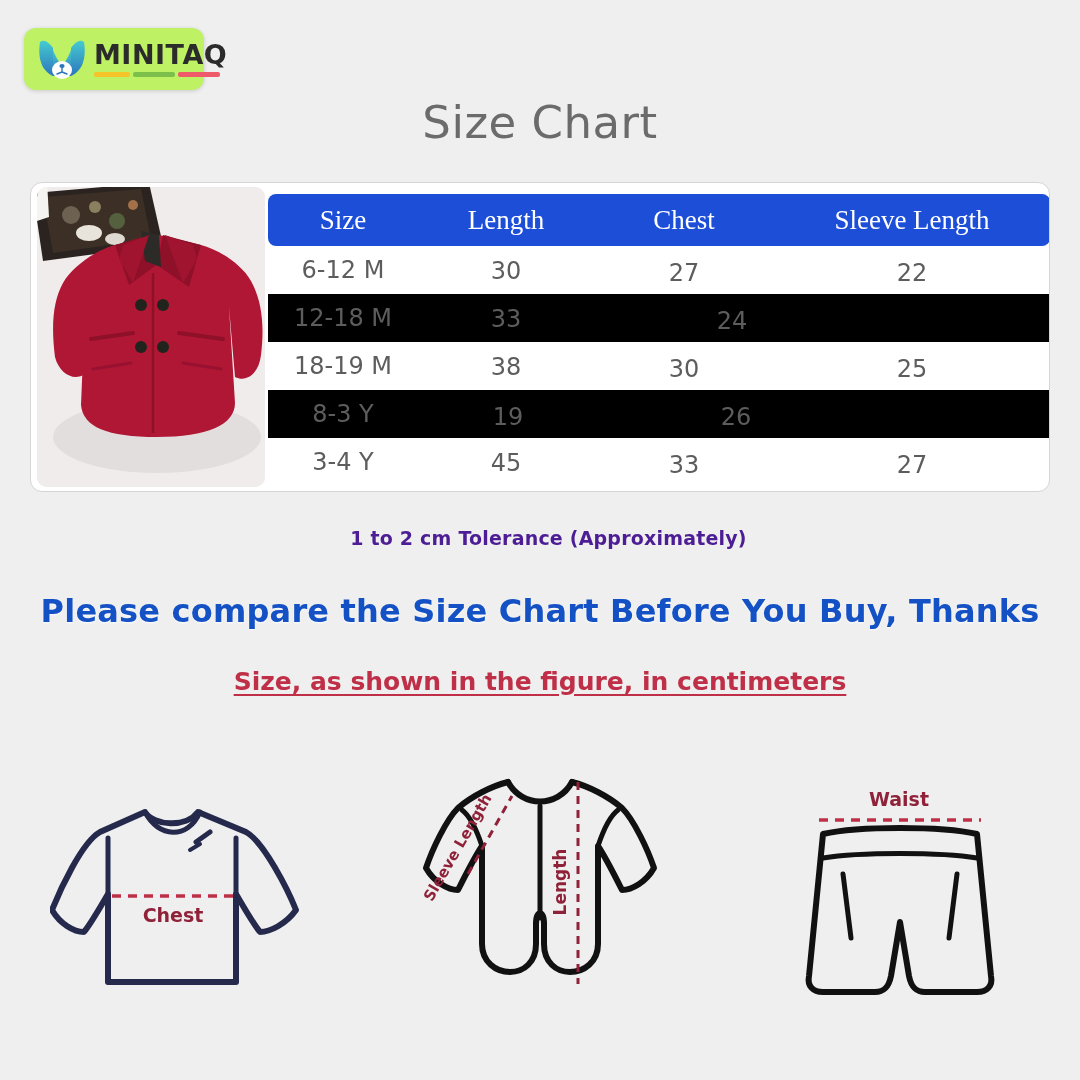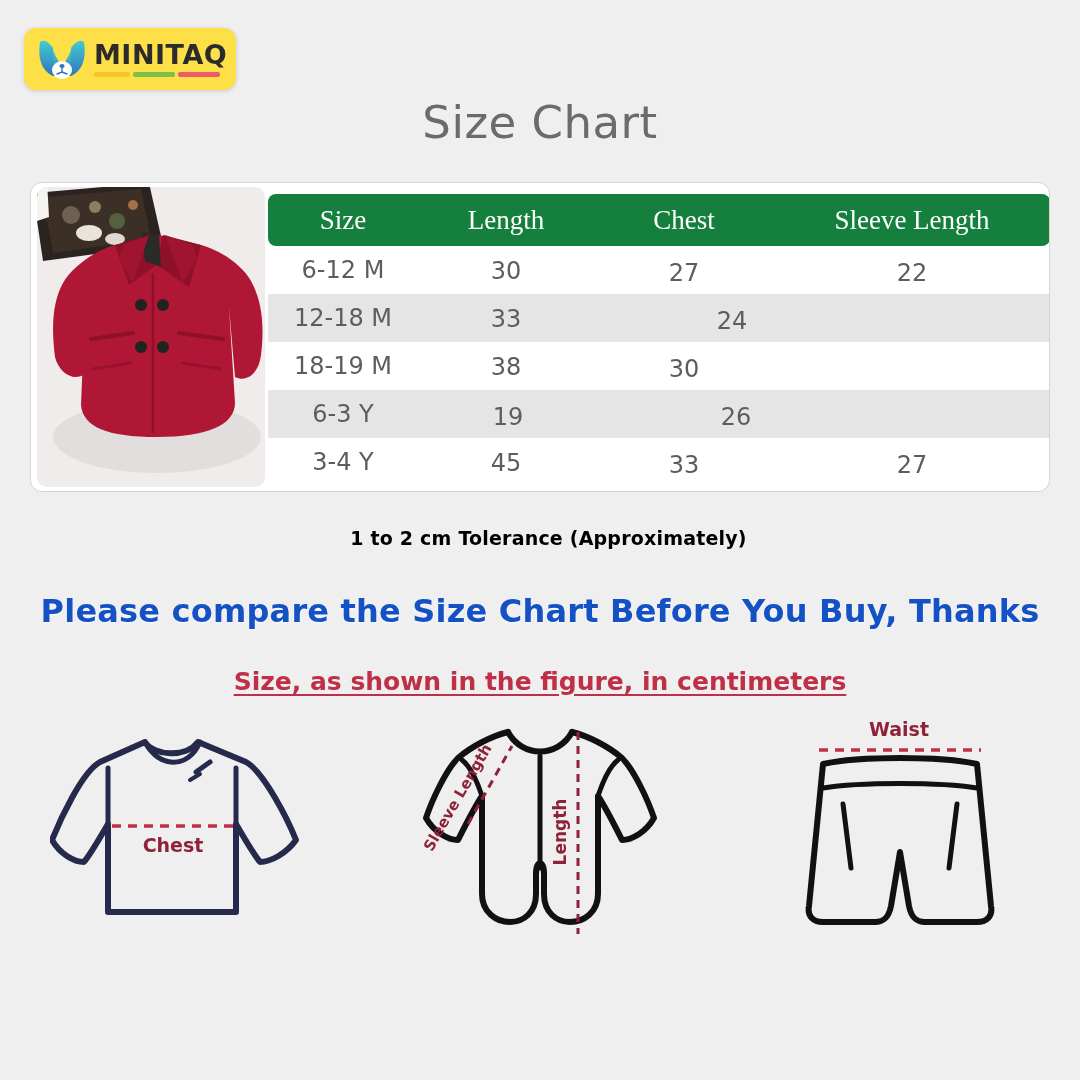--- a/index.html
+++ b/index.html
@@ -13,23 +13,23 @@
     font-family: "Liberation Sans", sans-serif;
     overflow: hidden;
     position: relative;
   }
 
   
   #logo-badge {
     position: absolute;
     left: 24px;
     top: 28px;
-    width: 212px;
+    width: 180px;
     height: 62px;
-    background: #fde047;
+    background: #bef264;
     border-radius: 12px;
     box-shadow: 0 1px 4px rgba(0,0,0,0.16);
     display: flex;
     align-items: center;
     padding-left: 12px;
     box-sizing: border-box;
   }
   #logo-mark { width: 52px; height: 42px; flex: none; }
   #logo-text-wrap {
     margin-left: 6px;
@@ -96,21 +96,21 @@
   #size-table {
     flex: 1;
     position: relative;
     margin-left: 3px;
   }
   #table-head {
     position: absolute;
     left: 0; top: 11px;
     width: 782px;
     height: 52px;
-    background: #15803d;
+    background: #1d4ed8;
     border-radius: 8px;
     display: flex;
     align-items: center;
   }
   #table-head .hcell {
     color: #ffffff;
     font-family: "Liberation Serif", serif;
     font-size: 27px;
     text-align: center;
   }
@@ -125,37 +125,37 @@
     width: 782px;
   }
   .trow {
     height: 48px;
     display: flex;
     align-items: center;
     font-family: "DejaVu Sans", sans-serif;
     font-size: 24px;
     color: #5d5d5d;
   }
-  .trow.alt { background: #e5e5e5; }
+  .trow.alt { background: #000000; }
   .trow .cell { text-align: center; }
   
   .trow .cell.col-chest  { padding-top: 6px; }
   .trow .cell.col-sleeve { padding-top: 5px; }
   .trow .cell.col-length { padding-top: 1px; }
 
   
   #tolerance-note {
     position: absolute;
     left: 17px; right: 0;
     top: 527px;
     text-align: center;
     font-family: "DejaVu Sans", sans-serif;
     font-weight: bold;
     font-size: 19px;
-    color: #000000;
+    color: #4c1d95;
     letter-spacing: 0.2px;
   }
   #compare-note {
     position: absolute;
     left: 0; right: 0;
     top: 592px;
     text-align: center;
     font-family: "DejaVu Sans", sans-serif;
     font-weight: bold;
     font-size: 32px;
@@ -181,21 +181,21 @@
     position: absolute;
     left: 0;
     top: 716px;
     width: 1080px;
     height: 300px;
     display: flex;
   }
   .figure-slot {
     flex: 1;
     display: flex;
-    align-items: flex-start;
+    align-items: flex-end;
     justify-content: center;
   }
   .figure-slot svg { display: block; }
   .fig-label {
     font-family: "DejaVu Sans", sans-serif;
     font-weight: bold;
     fill: #8f2239;
   }
 </style>
 </head>
@@ -291,23 +291,24 @@
       </div>
       <div class="trow alt">
         <div class="cell col-size">12-18 M</div>
         <div class="cell col-length">33</div>
         <div class="cell col-sleeve">24</div>
       </div>
       <div class="trow">
         <div class="cell col-size">18-19 M</div>
         <div class="cell col-length">38</div>
         <div class="cell col-chest">30</div>
+        <div class="cell col-sleeve">25</div>
       </div>
       <div class="trow alt">
-        <div class="cell col-size">6-3 Y</div>
+        <div class="cell col-size">8-3 Y</div>
         <div class="cell col-chest">19</div>
         <div class="cell col-sleeve">26</div>
       </div>
       <div class="trow">
         <div class="cell col-size">3-4 Y</div>
         <div class="cell col-length">45</div>
         <div class="cell col-chest">33</div>
         <div class="cell col-sleeve">27</div>
       </div>
     </div>

